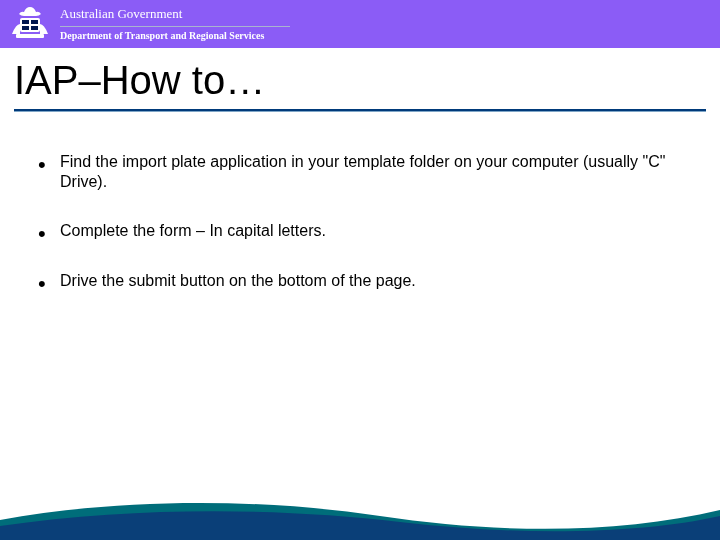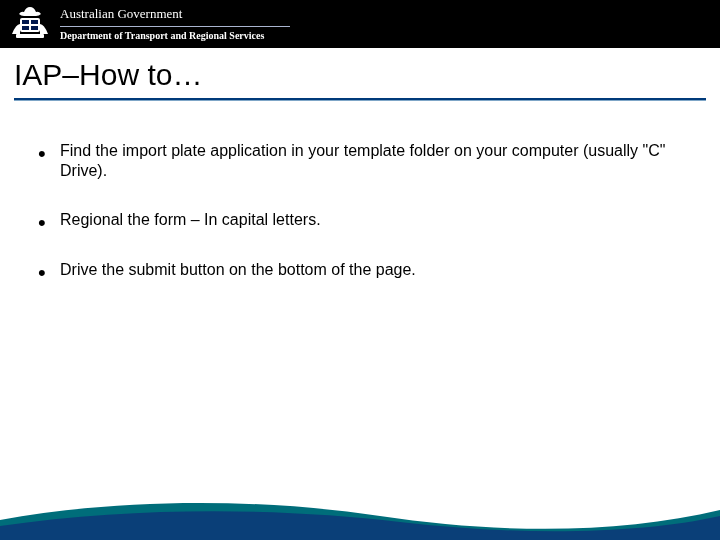--- a/index.html
+++ b/index.html
@@ -1,26 +1,26 @@
 <!DOCTYPE html>
 <html><head>
 <meta charset="utf-8">
 <style>
   * { margin: 0; padding: 0; box-sizing: border-box; }
   html, body { width: 720px; height: 540px; overflow: hidden; background: #fff; font-family: "Comic Sans MS", "Comic Sans", cursive, sans-serif; }
   .slide { width: 720px; height: 540px; position: relative; background: #fff; display: flex; flex-direction: column; }
-  .header { background: #000000; color: #fff; height: 48px; display: flex; align-items: center; padding: 0 10px; gap: 10px; }
+  .header { background: #8b5cf6; color: #fff; height: 48px; display: flex; align-items: center; padding: 0 10px; gap: 10px; }
   .crest { width: 40px; height: 36px; display: flex; align-items: center; justify-content: center; }
   .crest svg { width: 40px; height: 36px; }
   .header-text { display: flex; flex-direction: column; line-height: 1.1; }
   .header-title { font-family: "Times New Roman", serif; font-size: 13px; font-weight: 400; }
   .header-rule { border: none; border-top: 1px solid #a9b4cf; margin: 4px 0 3px 0; width: 230px; }
   .header-sub { font-family: "Times New Roman", serif; font-size: 10px; font-weight: 700; }
   .title-block { padding: 10px 14px 8px 14px; }
-  .title { font-size: 30px; font-weight: 400; color: #000; font-family: "Comic Sans MS", "Comic Sans", cursive, sans-serif; }
+  .title { font-size: 40px; font-weight: 400; color: #000; font-family: "Comic Sans MS", "Comic Sans", cursive, sans-serif; }
   .title-underline { margin: 6px 0 0 0; height: 3px; width: 692px; background: #003a7a; border-bottom: 1px solid #7fa6c7; }
   .body { flex: 1 1 auto; padding: 32px 36px 0 36px; }
   .body ul { list-style: none; }
   .body li { position: relative; padding-left: 24px; margin-bottom: 30px; font-size: 16px; line-height: 1.22; color: #000; }
   .body li::before { content: "•"; position: absolute; left: 2px; top: 0; font-size: 22px; }
   .footer { position: absolute; left: 0; right: 0; bottom: 0; height: 50px; }
   .footer svg { width: 720px; height: 50px; display: block; }
 </style>
 </head>
 <body>
@@ -53,21 +53,21 @@
   </div>
 
   <div class="title-block">
     <div class="title">IAP–How to…</div>
     <div class="title-underline"></div>
   </div>
 
   <div class="body">
     <ul>
       <li>Find the import plate application in your template folder on your computer (usually "C" Drive).</li>
-      <li>Regional the form – In capital letters.</li>
+      <li>Complete the form – In capital letters.</li>
       <li>Drive the submit button on the bottom of the page.</li>
     </ul>
   </div>
 
   <div class="footer">
     <svg viewBox="0 0 720 50" preserveAspectRatio="none">
       <path d="M0,30 C120,8 260,8 380,26 C500,44 620,44 720,20 L720,50 L0,50 Z" fill="#006d7a"></path>
       <path d="M0,36 C140,16 280,18 400,32 C520,46 640,44 720,26 L720,50 L0,50 Z" fill="#0a3f78"></path>
     </svg>
   </div>

